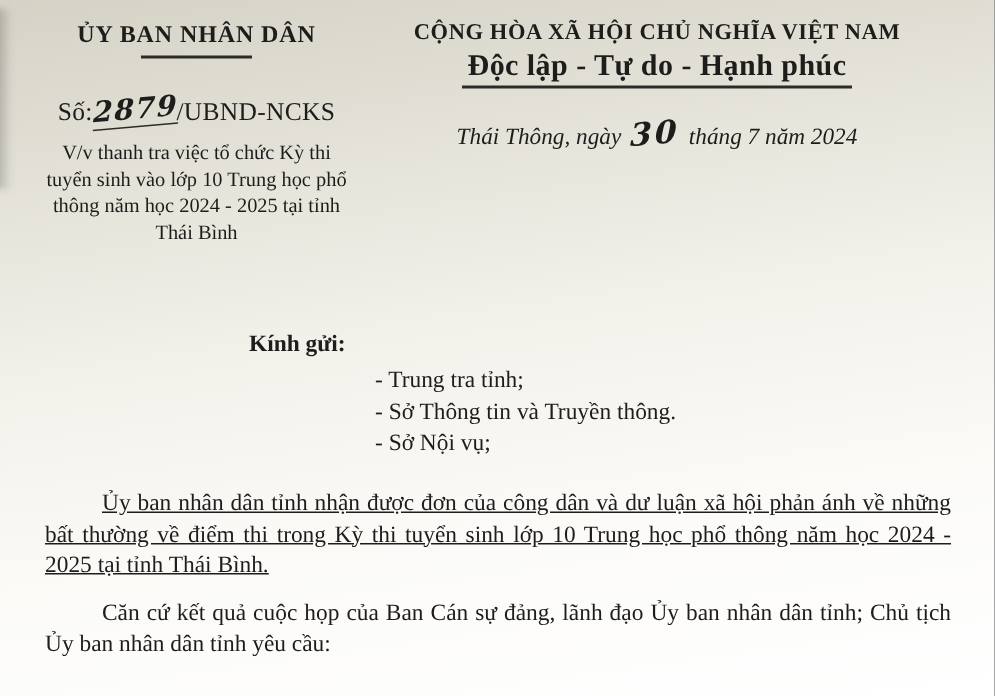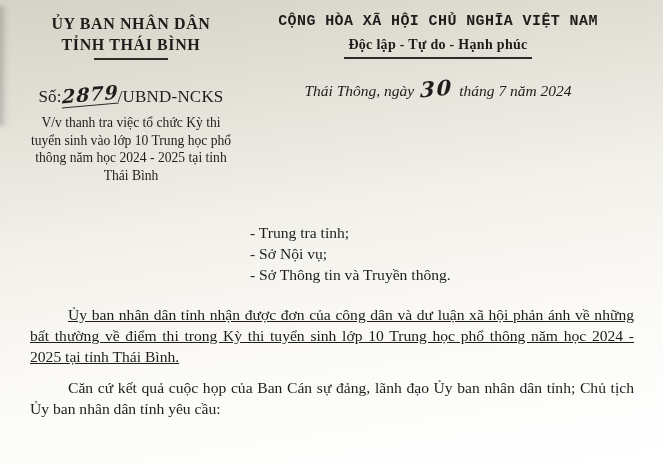--- a/index.html
+++ b/index.html
@@ -55,25 +55,25 @@
     border-bottom:1.5px solid #2c2b28;
   }
   .doc-subject{
     margin-top:7px;font-size:13.6px;line-height:17.6px;
   }
   .right-col{
     position:absolute;left:248px;top:12px;width:380px;
     text-align:center;
   }
   .national-1{
-    font-weight:bold;font-size:15px;letter-spacing:.4px;line-height:20px;white-space:nowrap;font-family:Liberation Mono, monospace;
+    font-weight:bold;font-size:15px;letter-spacing:.4px;line-height:20px;white-space:nowrap;
   }
   .national-2{
     display:inline-block;
-    font-weight:bold;font-size:14px;letter-spacing:.3px;line-height:21px;
+    font-weight:bold;font-size:20px;letter-spacing:.3px;line-height:21px;
     border-bottom:2px solid #2c2b28;
     padding:0 4px 2px 4px;
     margin-top:2px;
   }
   .dateline{
     margin-top:17px;font-style:italic;font-size:15.5px;white-space:nowrap;
   }
   .dateline .handwritten{
     font-size:21px;
     letter-spacing:2px;
@@ -103,38 +103,38 @@
   .para-2{margin-top:11px;}
 </style>
 </head>
 <body>
 
 <div class="page">
   <div class="scan-smudge"></div>
 
   <div class="left-col">
     <div class="issuer-1">ỦY BAN NHÂN DÂN</div>
-    <div class="issuer-2">TỈNH THÁI BÌNH</div>
     <div class="issuer-underline"></div>
 
     <div class="doc-number"><span>Số:</span><span class="handwritten">2879</span><span>/UBND-NCKS</span></div>
 
     <div class="doc-subject">V/v thanh tra việc tổ chức Kỳ thi tuyển sinh vào lớp 10 Trung học phổ thông năm học 2024 - 2025 tại tỉnh Thái Bình</div>
   </div>
 
   <div class="right-col">
     <div class="national-1">CỘNG HÒA XÃ HỘI CHỦ NGHĨA VIỆT NAM</div>
     <div class="national-2">Độc lập - Tự do - Hạnh phúc</div>
     <div class="dateline"><span>Thái Thông, ngày</span>&nbsp;<span class="handwritten">30</span>&nbsp;<span>tháng 7 năm 2024</span></div>
   </div>
 
   <div class="body-block">
+    <div class="salutation">Kính gửi:</div>
 
     <div class="recipients">
       <div class="recipient-line">- Trung tra tỉnh;</div>
+      <div class="recipient-line">- Sở Thông tin và Truyền thông.</div>
       <div class="recipient-line">- Sở Nội vụ;</div>
-      <div class="recipient-line">- Sở Thông tin và Truyền thông.</div>
     </div>
 
     <p class="para para-1">Ủy ban nhân dân tỉnh nhận được đơn của công dân và dư luận xã hội phản ánh về những bất thường về điểm thi trong Kỳ thi tuyển sinh lớp 10 Trung học phổ thông năm học 2024 - 2025 tại tỉnh Thái Bình.</p>
     <p class="para para-2">Căn cứ kết quả cuộc họp của Ban Cán sự đảng, lãnh đạo Ủy ban nhân dân tỉnh; Chủ tịch Ủy ban nhân dân tỉnh yêu cầu:</p>
   </div>
 </div>
 
 </body></html>

